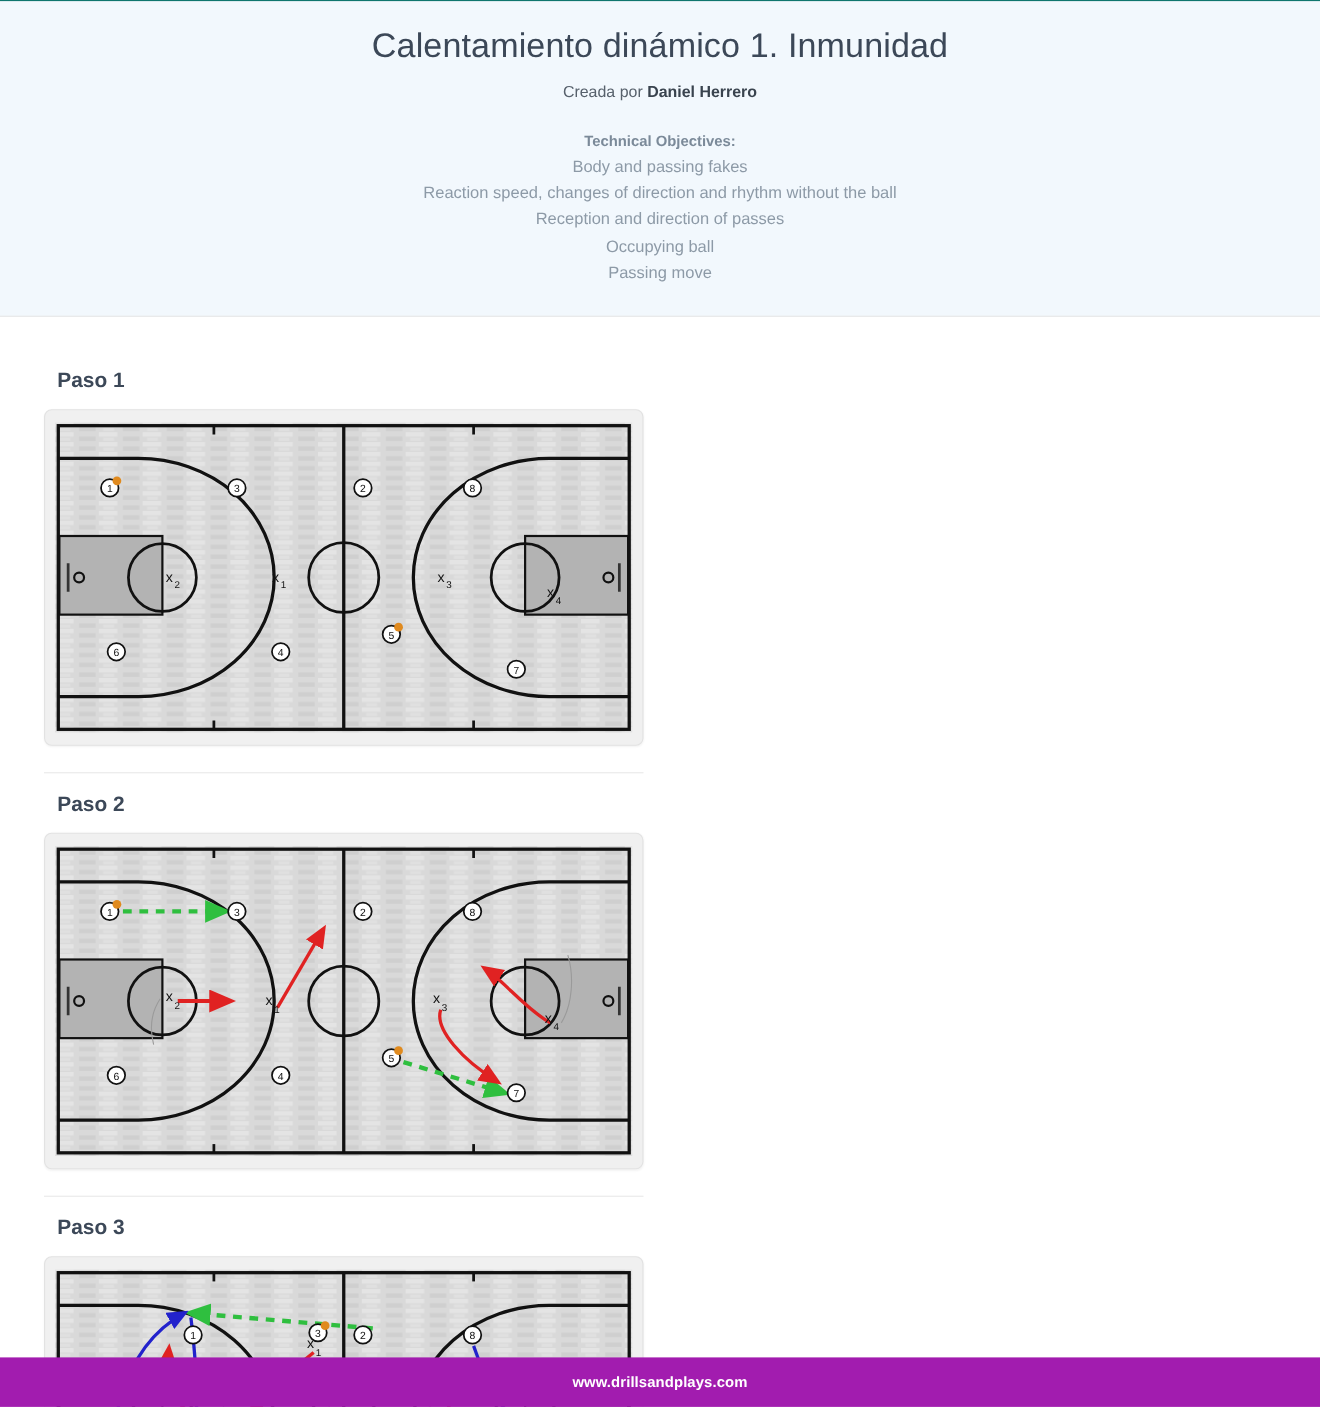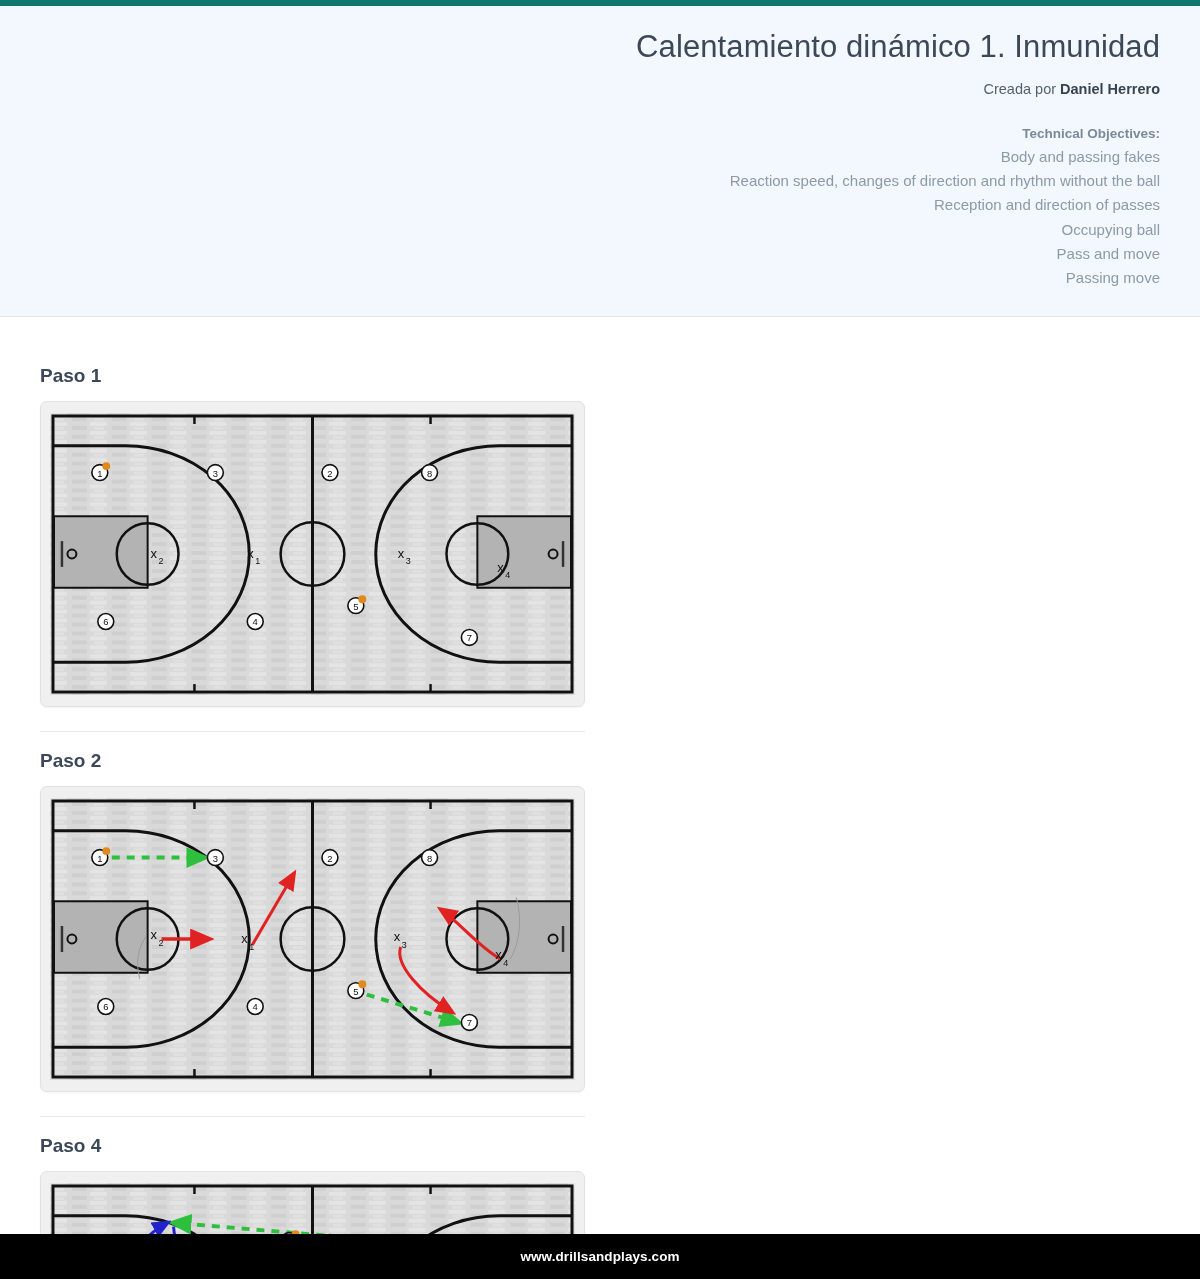--- a/index.html
+++ b/index.html
@@ -8,24 +8,24 @@
     width:1200px; height:1279px;
     background:#ffffff;
     font-family:"Liberation Sans", sans-serif;
     color:#2f3b46;
     overflow:hidden;
   }
 
   
   .header {
     background:#f2f8fd;
-    border-top:6px solid #0f766e;
+    border-top:1px solid #0f766e;
     border-bottom:1px solid #e6e6e6;
     padding:22px 40px 26px 40px;
-    text-align:right;
+    text-align:center;
   }
   .drill-title {
     font-size:31px;
     font-weight:400;
     color:#3c4858;
     letter-spacing:0.1px;
     margin:0 0 14px 0;
     line-height:1.25;
   }
   .author-line {
@@ -55,21 +55,21 @@
     flex-wrap:wrap;
     gap:0 32px;
   }
   .step {
     width:545px;
   }
   .step-title {
     font-size:19px;
     font-weight:bold;
     color:#3c4858;
-    margin:18px 0 14px 0;
+    margin:18px 0 14px 12px;
   }
   .court-card {
     width:545px;
     height:306px;
     background:#f0f0f0;
     border:1px solid #e2e2e2;
     border-radius:7px;
     padding:11px 9px;
     box-shadow:0 1px 2px rgba(0,0,0,0.05);
     position:relative;
@@ -80,21 +80,21 @@
     margin:24px 0 0 0;
     height:1px;
   }
   svg.court { display:block; width:100%; height:100%; }
 
   
   .footer {
     position:absolute;
     left:0; right:0; bottom:0;
     height:45px;
-    background:#000000;
+    background:#a21caf;
     display:flex;
     align-items:center;
     justify-content:center;
   }
   .footer-link {
     color:#ffffff;
     font-size:13.5px;
     font-weight:bold;
     text-decoration:none;
     letter-spacing:0.1px;
@@ -110,21 +110,20 @@
     <span>Creada por</span>
     <b>Daniel Herrero</b>
   </div>
 
   <div class="obj-block">
     <div class="obj-head">Technical Objectives:</div>
     <div class="obj-item">Body and passing fakes</div>
     <div class="obj-item">Reaction speed, changes of direction and rhythm without the ball</div>
     <div class="obj-item">Reception and direction of passes</div>
     <div class="obj-item">Occupying ball</div>
-    <div class="obj-item">Pass and move</div>
     <div class="obj-item">Passing move</div>
   </div>
 </div>
 
 <div class="main">
   <div class="steps-grid">
 
     <div class="step">
       <div class="step-title">Paso 1</div>
       <div class="court-card">
@@ -318,21 +317,21 @@
           <g>
             <text x="447" y="162" font-size="13" fill="#111" font-family="Liberation Sans, sans-serif">x</text>
               <text x="455" y="169" font-size="9" fill="#111" font-family="Liberation Sans, sans-serif">4</text>
           </g>
         </svg>
       </div>
       <div class="court-divider"></div>
     </div>
 
     <div class="step">
-      <div class="step-title">Paso 4</div>
+      <div class="step-title">Paso 3</div>
       <div class="court-card">
         <svg class="court" viewBox="0 0 527 284" preserveAspectRatio="none">
           <rect x="0" y="0" width="527" height="284" fill="url(#wood)"></rect>
           <rect x="4" y="104" width="94" height="72" fill="#b3b3b3" stroke="#111" stroke-width="2"></rect>
           <rect x="429" y="104" width="94" height="72" fill="#b3b3b3" stroke="#111" stroke-width="2"></rect>
           <rect x="3" y="3" width="521" height="278" fill="none" stroke="#111" stroke-width="3"></rect>
           <line x1="263.5" y1="3" x2="263.5" y2="281" stroke="#111" stroke-width="3"></line>
           <circle cx="263.5" cy="142" r="32" fill="none" stroke="#111" stroke-width="2.5"></circle>
           <circle cx="98" cy="142" r="31" fill="none" stroke="#111" stroke-width="2.5"></circle>
           <circle cx="429" cy="142" r="31" fill="none" stroke="#111" stroke-width="2.5"></circle>

